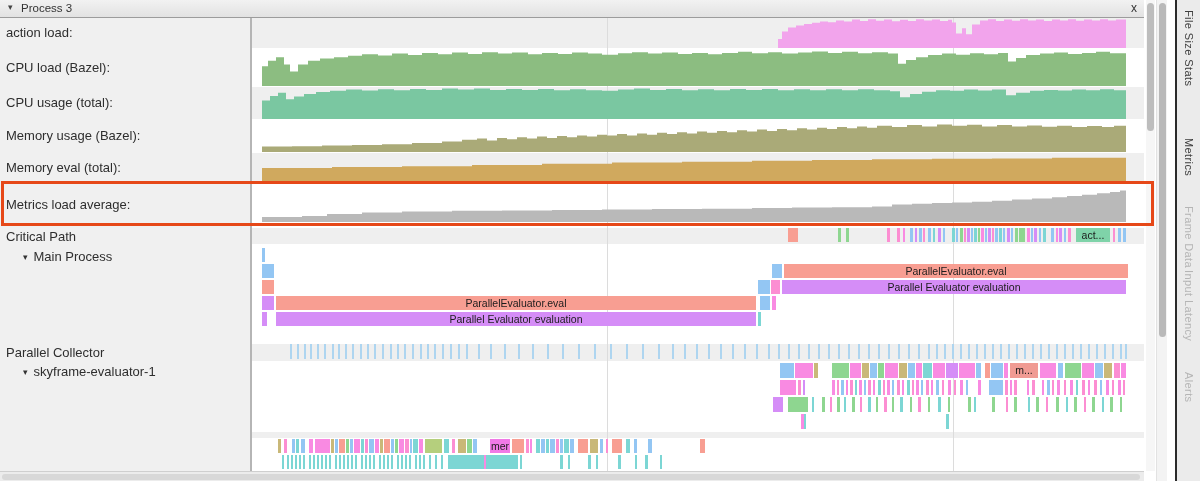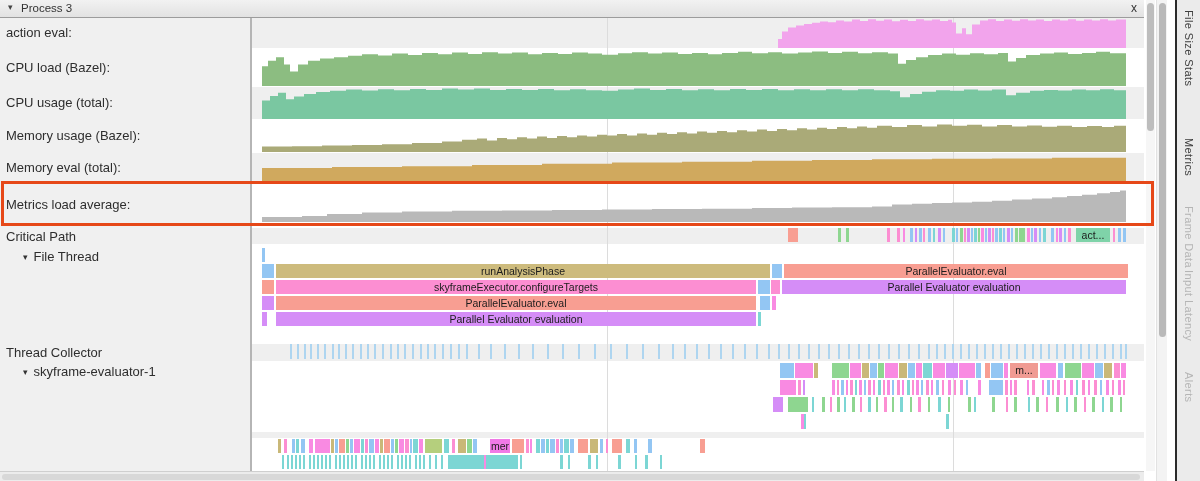--- a/index.html
+++ b/index.html
@@ -113,25 +113,23 @@
       <div class="seg" style="left: 804px; top: 228px; width: 2px; height: 14px; background: rgb(249, 138, 226);"></div>
       <div class="seg" style="left: 807px; top: 228px; width: 3px; height: 14px; background: rgb(213, 141, 247);"></div>
       <div class="seg" style="left: 812px; top: 228px; width: 2px; height: 14px; background: rgb(147, 198, 243);"></div>
       <div class="seg" style="left: 816px; top: 228px; width: 3px; height: 14px; background: rgb(252, 142, 210);"></div>
       <div class="seg lbl" style="left: 824px; top: 228px; width: 34px; height: 14px; background: rgb(127, 211, 169); line-height: 14px;">act...</div>
       <div class="seg" style="left: 861px; top: 228px; width: 2px; height: 14px; background: rgb(252, 142, 210);"></div>
       <div class="seg" style="left: 866px; top: 228px; width: 3px; height: 14px; background: rgb(147, 198, 243);"></div>
       <div class="seg" style="left: 871px; top: 228px; width: 3px; height: 14px; background: rgb(147, 198, 243);"></div>
       <div class="seg" style="left: 10px; top: 248px; width: 3px; height: 14px; background: rgb(147, 198, 243);"></div>
       <div class="seg" style="left: 10px; top: 264px; width: 12px; height: 14px; background: rgb(147, 198, 243);"></div>
-      <div class="seg lbl" style="left: 24px; top: 264px; width: 494px; height: 14px; background: rgb(205, 187, 125); line-height: 14px;">runAnalysisPhase</div>
       <div class="seg" style="left: 520px; top: 264px; width: 10px; height: 14px; background: rgb(147, 198, 243);"></div>
       <div class="seg lbl" style="left: 532px; top: 264px; width: 344px; height: 14px; background: rgb(248, 158, 146); line-height: 14px;">ParallelEvaluator.eval</div>
       <div class="seg" style="left: 10px; top: 280px; width: 12px; height: 14px; background: rgb(248, 158, 146);"></div>
-      <div class="seg lbl" style="left: 24px; top: 280px; width: 480px; height: 14px; background: rgb(252, 142, 210); line-height: 14px;">skyframeExecutor.configureTargets</div>
       <div class="seg" style="left: 506px; top: 280px; width: 12px; height: 14px; background: rgb(147, 198, 243);"></div>
       <div class="seg" style="left: 519px; top: 280px; width: 9px; height: 14px; background: rgb(252, 142, 210);"></div>
       <div class="seg lbl" style="left: 530px; top: 280px; width: 344px; height: 14px; background: rgb(213, 141, 247); line-height: 14px;">Parallel Evaluator evaluation</div>
       <div class="seg" style="left: 10px; top: 296px; width: 12px; height: 14px; background: rgb(213, 141, 247);"></div>
       <div class="seg lbl" style="left: 24px; top: 296px; width: 480px; height: 14px; background: rgb(248, 158, 146); line-height: 14px;">ParallelEvaluator.eval</div>
       <div class="seg" style="left: 508px; top: 296px; width: 10px; height: 14px; background: rgb(147, 198, 243);"></div>
       <div class="seg" style="left: 520px; top: 296px; width: 4px; height: 14px; background: rgb(249, 138, 226);"></div>
       <div class="seg" style="left: 10px; top: 312px; width: 5px; height: 14px; background: rgb(213, 141, 247);"></div>
       <div class="seg lbl" style="left: 24px; top: 312px; width: 480px; height: 14px; background: rgb(213, 141, 247); line-height: 14px;">Parallel Evaluator evaluation</div>
       <div class="seg" style="left: 506px; top: 312px; width: 3px; height: 14px; background: rgb(124, 214, 212);"></div>
@@ -438,29 +436,29 @@
       <div class="seg" style="left: 308px; top: 455px; width: 3px; height: 14px; background: rgb(124, 214, 212);"></div>
       <div class="seg" style="left: 316px; top: 455px; width: 2px; height: 14px; background: rgb(124, 214, 212);"></div>
       <div class="seg" style="left: 336px; top: 455px; width: 3px; height: 14px; background: rgb(124, 214, 212);"></div>
       <div class="seg" style="left: 344px; top: 455px; width: 2px; height: 14px; background: rgb(124, 214, 212);"></div>
       <div class="seg" style="left: 366px; top: 455px; width: 3px; height: 14px; background: rgb(124, 214, 212);"></div>
       <div class="seg" style="left: 383px; top: 455px; width: 2px; height: 14px; background: rgb(124, 214, 212);"></div>
       <div class="seg" style="left: 393px; top: 455px; width: 3px; height: 14px; background: rgb(124, 214, 212);"></div>
       <div class="seg" style="left: 408px; top: 455px; width: 2px; height: 14px; background: rgb(124, 214, 212);"></div>
     </div>
   <div id="labels">
-      <div class="rowlabel" style="top: 25px;"><span>action eval:</span></div>
+      <div class="rowlabel" style="top: 25px;"><span>action load:</span></div>
       <div class="rowlabel" style="top: 60px;"><span>CPU load (Bazel):</span></div>
       <div class="rowlabel" style="top: 95px;"><span>CPU usage (total):</span></div>
       <div class="rowlabel" style="top: 128px;"><span>Memory usage (Bazel):</span></div>
       <div class="rowlabel" style="top: 160px;"><span>Memory eval (total):</span></div>
       <div class="rowlabel" style="top: 196.5px;"><span>Metrics load average:</span></div>
       <div class="rowlabel" style="top: 229px;"><span>Critical Path</span></div>
-      <div class="rowlabel indent" style="top: 249px;"><span class="arrow">▾</span><span>File Thread</span></div>
-      <div class="rowlabel" style="top: 345px;"><span>Thread Collector</span></div>
+      <div class="rowlabel indent" style="top: 249px;"><span class="arrow">▾</span><span>Main Process</span></div>
+      <div class="rowlabel" style="top: 345px;"><span>Parallel Collector</span></div>
       <div class="rowlabel indent" style="top: 364px;"><span class="arrow">▾</span><span>skyframe-evaluator-1</span></div>
     </div>
 
   <div id="header">
     <span class="tri">▾</span>
     <span class="title">Process 3</span>
     <span id="close">x</span>
   </div>
 
   <div id="highlight"></div>

